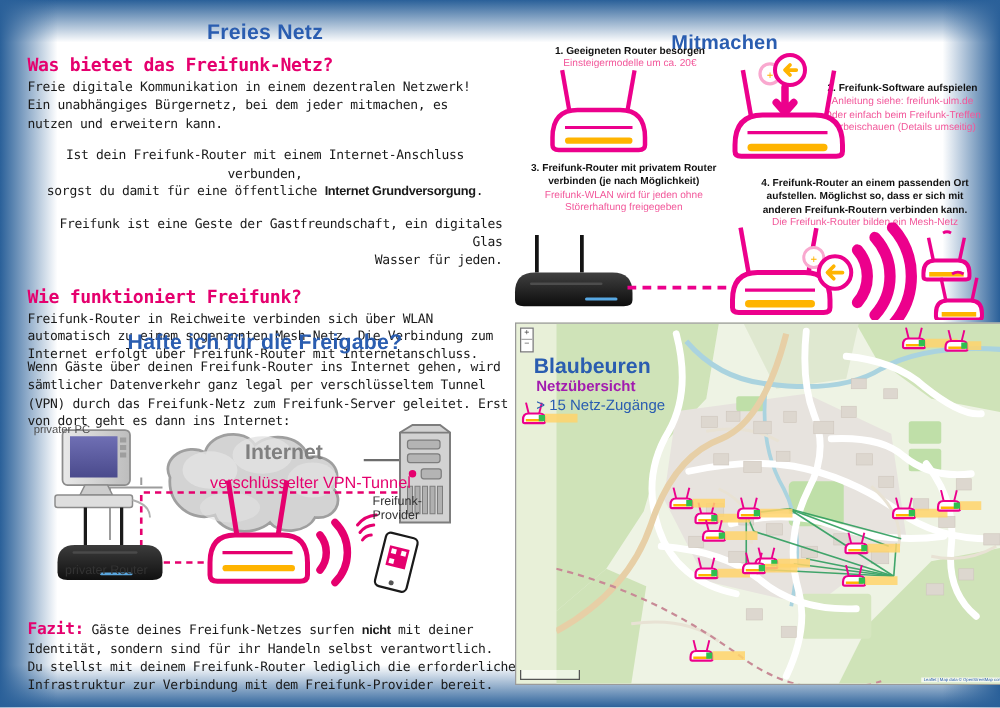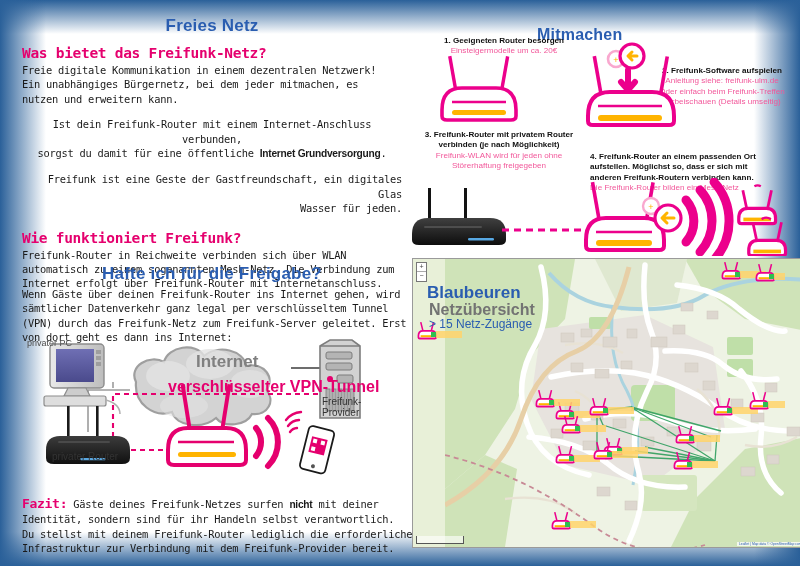--- a/index.html
+++ b/index.html
@@ -55,21 +55,21 @@
   
   #mitmachen{position:absolute;left:516px;top:26px;font-size:16px;margin-left:21px;}
 
   
   #map{
     position:absolute;left:412px;top:258px;width:372px;height:288px;
     border:1px solid #9a9a9a;overflow:hidden;background:#e8f0d8;padding-left:32px;
   }
   #map-labels{position:absolute;left:14px;top:24px;z-index:6;}
   #map-city{color:#2a5db0;font-weight:bold;font-size:17px;line-height:19px;}
-  #map-sub1{color:#737373;font-weight:bold;font-size:16px;line-height:15px;margin-left:2px;}
+  #map-sub1{color:#a21caf;font-weight:bold;font-size:12px;line-height:15px;margin-left:2px;}
   #map-sub2{color:#2a5db0;font-size:12px;line-height:15px;margin-left:2px;}
   #map-attrib{
     position:absolute;right:2px;bottom:1px;z-index:8;
     font-size:3.4px;color:#2a5db0;background:rgba(255,255,255,.75);
     padding:0 2px;font-family:"Liberation Sans",sans-serif;white-space:nowrap;
   }
   #map-scale{
     position:absolute;left:3px;bottom:3px;z-index:8;width:46px;height:7px;
     border:1px solid #555;border-top:none;background:rgba(255,255,255,.6);
   }
@@ -80,21 +80,21 @@
   #map-zoom div{height:8px;line-height:8px;text-align:center;font-size:7px;color:#444;}
   #map-zoom div:first-child{border-bottom:1px solid #aaa;}
 
   
   .dlabel{font-family:"Liberation Sans",sans-serif;font-size:9px;color:#333;text-align:center;line-height:11px;}
   .dlabel-gray{font-family:"Liberation Sans",sans-serif;font-size:9px;color:#4d4d4d;}
   #internet-word{
     position:absolute;left:196px;top:352px;font-size:17px;font-weight:bold;color:#808080;
   }
   #vpn-word{
-    position:absolute;left:168px;top:378px;font-size:16px;font-weight:bold;color:#e5006e;
+    position:absolute;left:168px;top:378px;font-size:13px;font-weight:normal;color:#e5006e;
   }
 </style>
 </head>
 <body>
 
 <div id="page">
 <div id="inner">
 
   <div id="left">
 
@@ -214,21 +214,21 @@
             <rect x="326" y="57" width="4" height="22"></rect>
         <rect x="332" y="57" width="4" height="22"></rect>
       </g>
     </g>
   </svg>
 
   <div class="abs dlabel-gray" style="left:27px;top:338px;font-size:9px;">privater PC</div>
   <div class="abs dlabel" style="left:52px;top:451px;font-size:10px;">privater Router</div>
   <div class="abs" id="internet-word">Internet</div>
   <div class="abs" id="vpn-word">verschlüsselter VPN-Tunnel</div>
-  <div class="abs dlabel" style="left:298px;top:396px;width:66px;font-size:10px;text-align:left;margin-left:24px;"><span>Freifunk-</span><br><span>Provider</span></div>
+  <div class="abs dlabel" style="left:298px;top:396px;width:66px;font-size:10px;text-align:left;"><span>Freifunk-</span><br><span>Provider</span></div>
 
   <div class="abs body-mono" style="left:22px;top:497px;width:392px;"><span class="h-pink" style="font-size:13px;">Fazit:</span><span> Gäste deines Freifunk-Netzes surfen </span><b>nicht</b><span> mit deiner
 Identität, sondern sind für ihr Handeln selbst verantwortlich.
 Du stellst mit deinem Freifunk-Router lediglich die erforderliche
 Infrastruktur zur Verbindung mit dem Freifunk-Provider bereit.</span></div>
 
   <div class="abs h-blue" id="mitmachen">Mitmachen</div>
 
   <div class="abs" style="left:414px;top:36px;width:180px;text-align:center;">
     <div class="step-title">1. Geeigneten Router besorgen</div>
@@ -279,21 +279,21 @@
     <rect x="58" y="2" width="3" height="30" fill="#131313"></rect>
     <path d="M6 48 q0 -16 16 -16 h62 q16 0 16 16 v6 q0 5 -7 5 h-80 q-7 0 -7 -5 z" fill="url(#blk2)"></path>
     <rect x="18" y="40" width="58" height="2" rx="1" fill="#4d4d4d"></rect>
     <rect x="62" y="52" width="26" height="2.4" rx="1.2" fill="#57a8e3"></rect>
   </svg>
 
   <svg class="abs" style="left:500px;top:224px;" width="130" height="12">
     <path d="M2 6 H126" stroke="#ec008c" stroke-width="3" stroke-dasharray="7 5" fill="none"></path>
   </svg>
 
-  <div class="abs" style="left:590px;top:152px;width:204px;">
+  <div class="abs" style="left:590px;top:142px;width:204px;text-align:center;">
     <div class="step-title" style="white-space:pre-line;">4. Freifunk-Router an einem passenden Ort
 aufstellen.  Möglichst so, dass er sich mit
 anderen Freifunk-Routern verbinden kann.</div>
     <div class="step-sub">Die Freifunk-Router bilden ein Mesh-Netz</div>
   </div>
   <svg class="abs" style="left:578px;top:178px;" width="218" height="78" viewBox="0 0 218 78">
 
     <rect x="16" y="4" width="3.6" height="38" fill="#ec008c" transform="rotate(-10 17 23)"></rect>
     <rect x="70" y="4" width="3.6" height="38" fill="#ec008c" transform="rotate(10 71 23)"></rect>
     <path d="M8 62 q0 -22 20 -22 h38 q20 0 20 22 v6 q0 4 -5 4 h-68 q-5 0 -5 -4 z" fill="#fff" stroke="#ec008c" stroke-width="4"></path>

